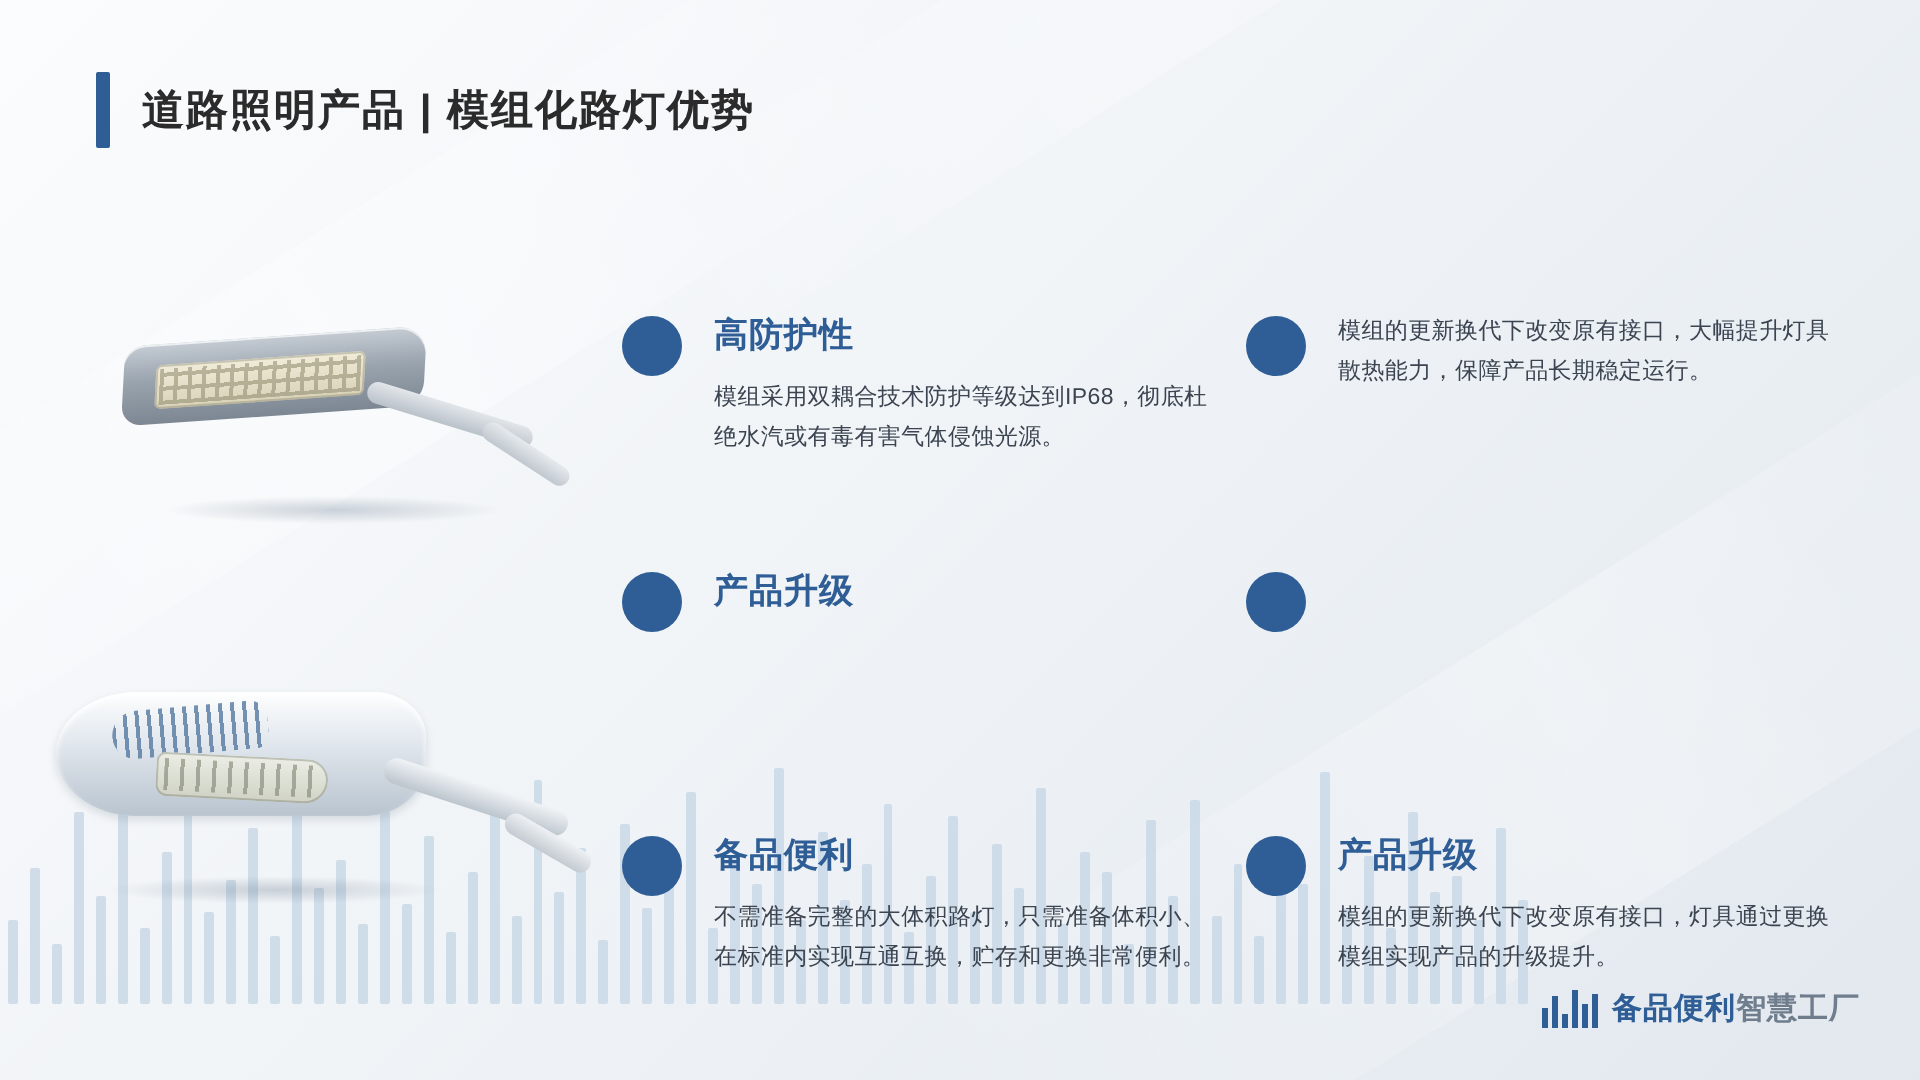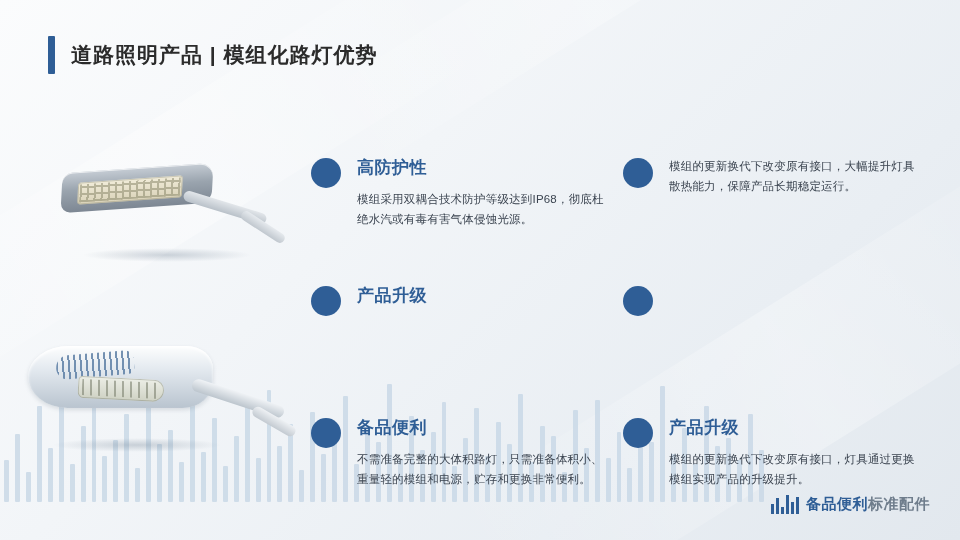--- a/index.html
+++ b/index.html
@@ -263,36 +263,36 @@
       </div>
       <div class="cell right">
         <div class="dot"></div>
       </div>
     </div>
 
     <div class="row r3">
       <div class="cell">
         <div class="dot"></div>
         <p class="f-title">备品便利</p>
-        <p class="f-body">不需准备完整的大体积路灯，只需准备体积小、重量轻的模组和电源，贮存和更换非常便利。</p>
+        <p class="f-body">不需准备完整的大体积路灯，只需准备体积小、在标准内实现互通互换，贮存和更换非常便利。</p>
       </div>
       <div class="cell right">
         <div class="dot"></div>
         <p class="f-title">产品升级</p>
         <p class="f-body">模组的更新换代下改变原有接口，灯具通过更换模组实现产品的升级提升。</p>
       </div>
     </div>
 
   </div>
 
   <div class="logo">
     <div class="logo-mark" id="logo-mark">
         <i style="height: 10px;"></i>
         <i style="height: 16px;"></i>
         <i style="height: 7px;"></i>
         <i style="height: 19px;"></i>
         <i style="height: 12px;"></i>
         <i style="height: 17px;"></i>
       </div>
-    <div class="logo-text"><span>备品便利</span><span class="sub">标准配件</span></div>
+    <div class="logo-text"><span>备品便利</span><span class="sub">智慧工厂</span></div>
   </div>
 
 </div>
 
 </body></html>

